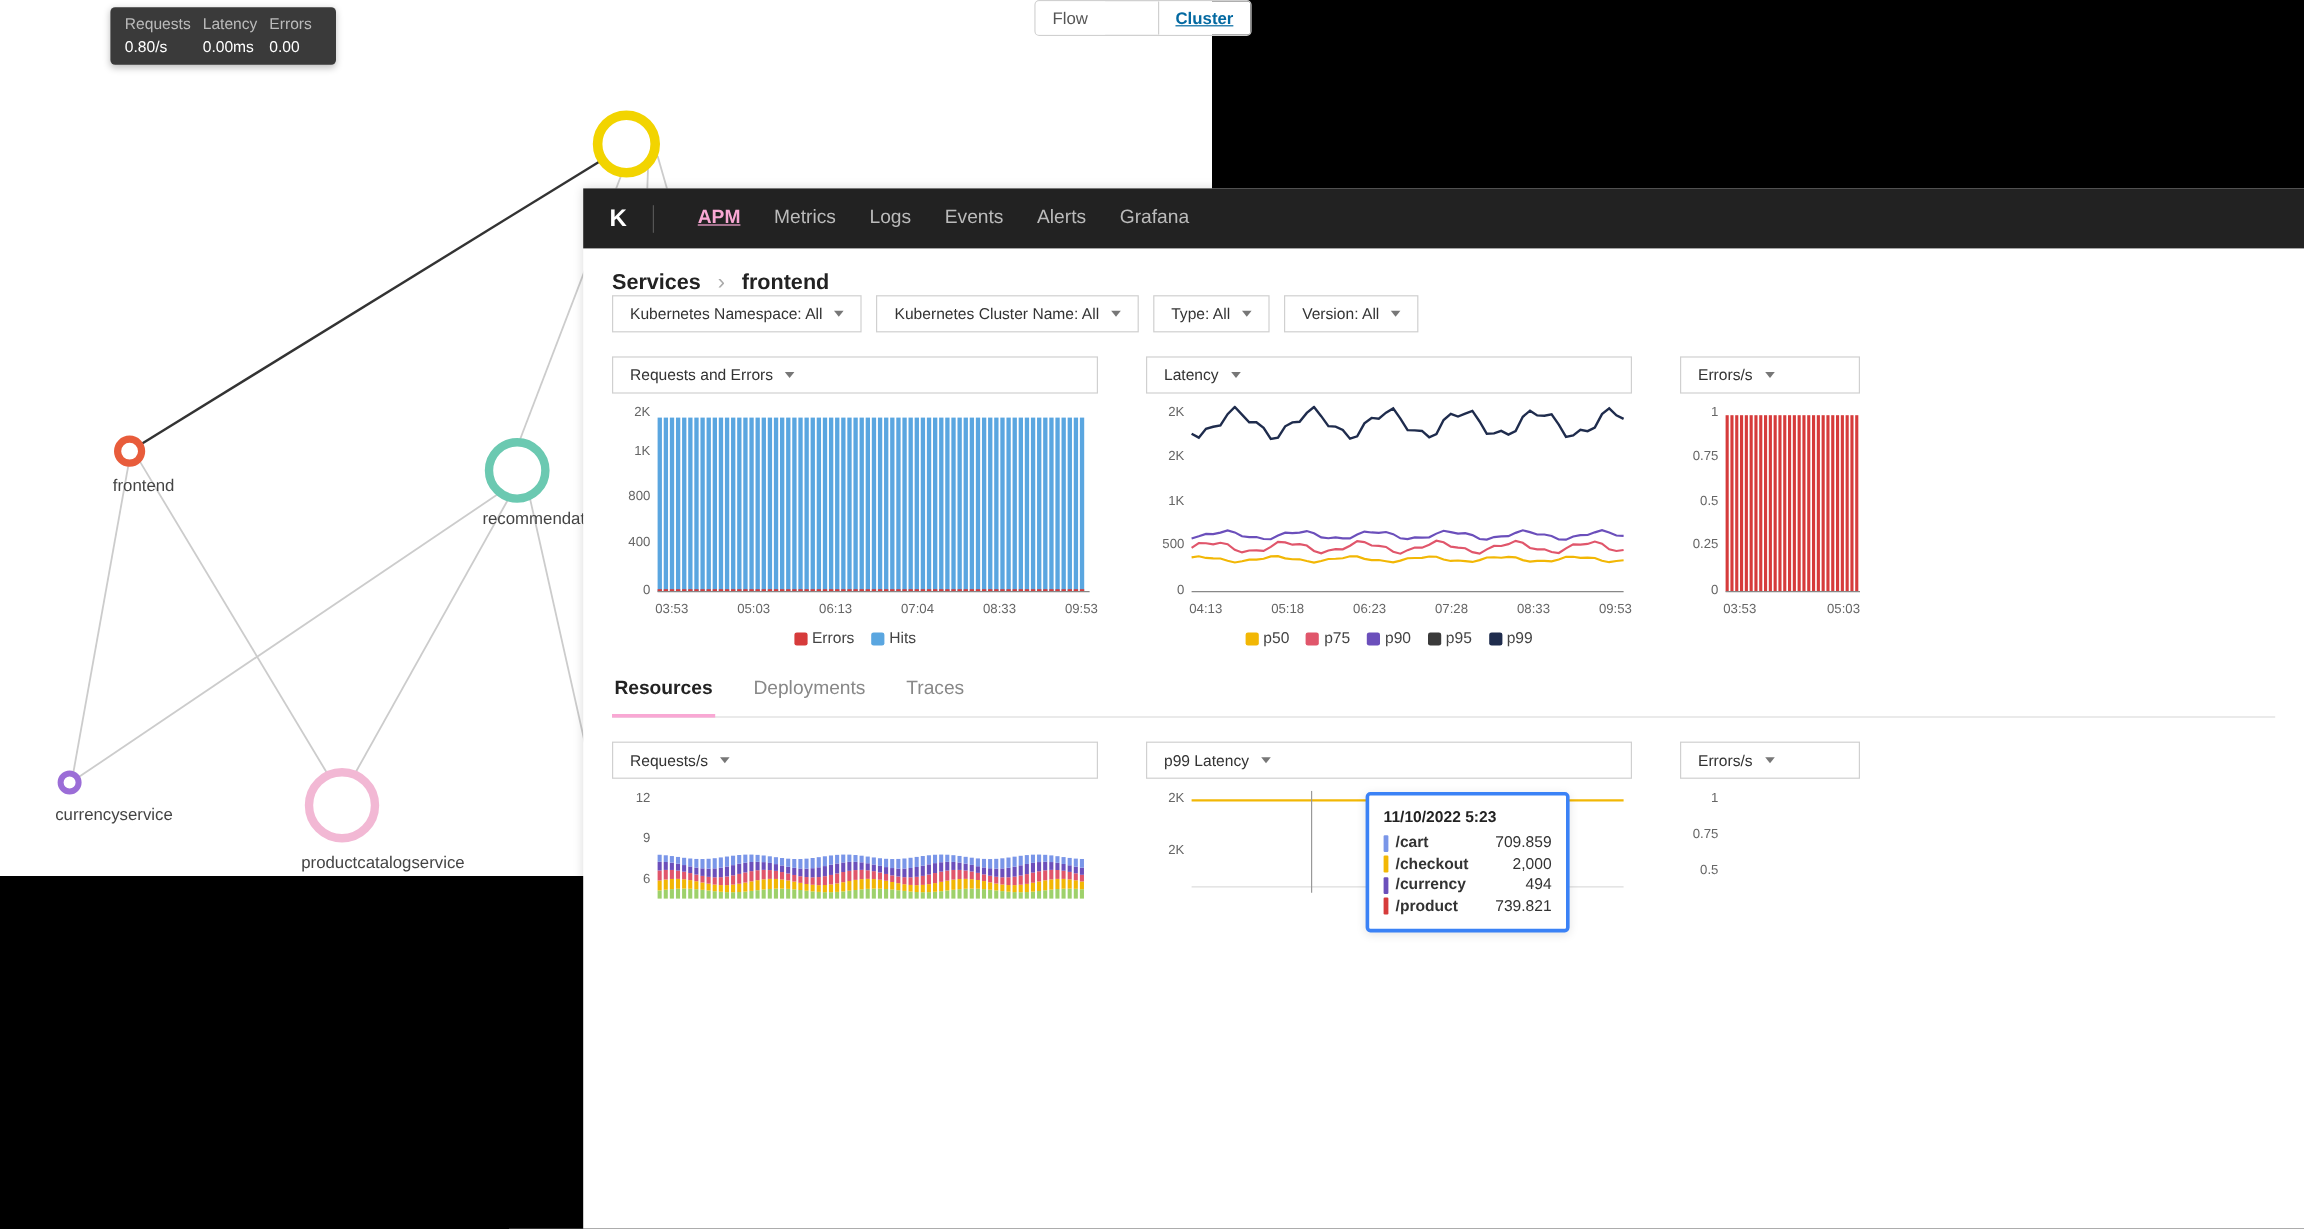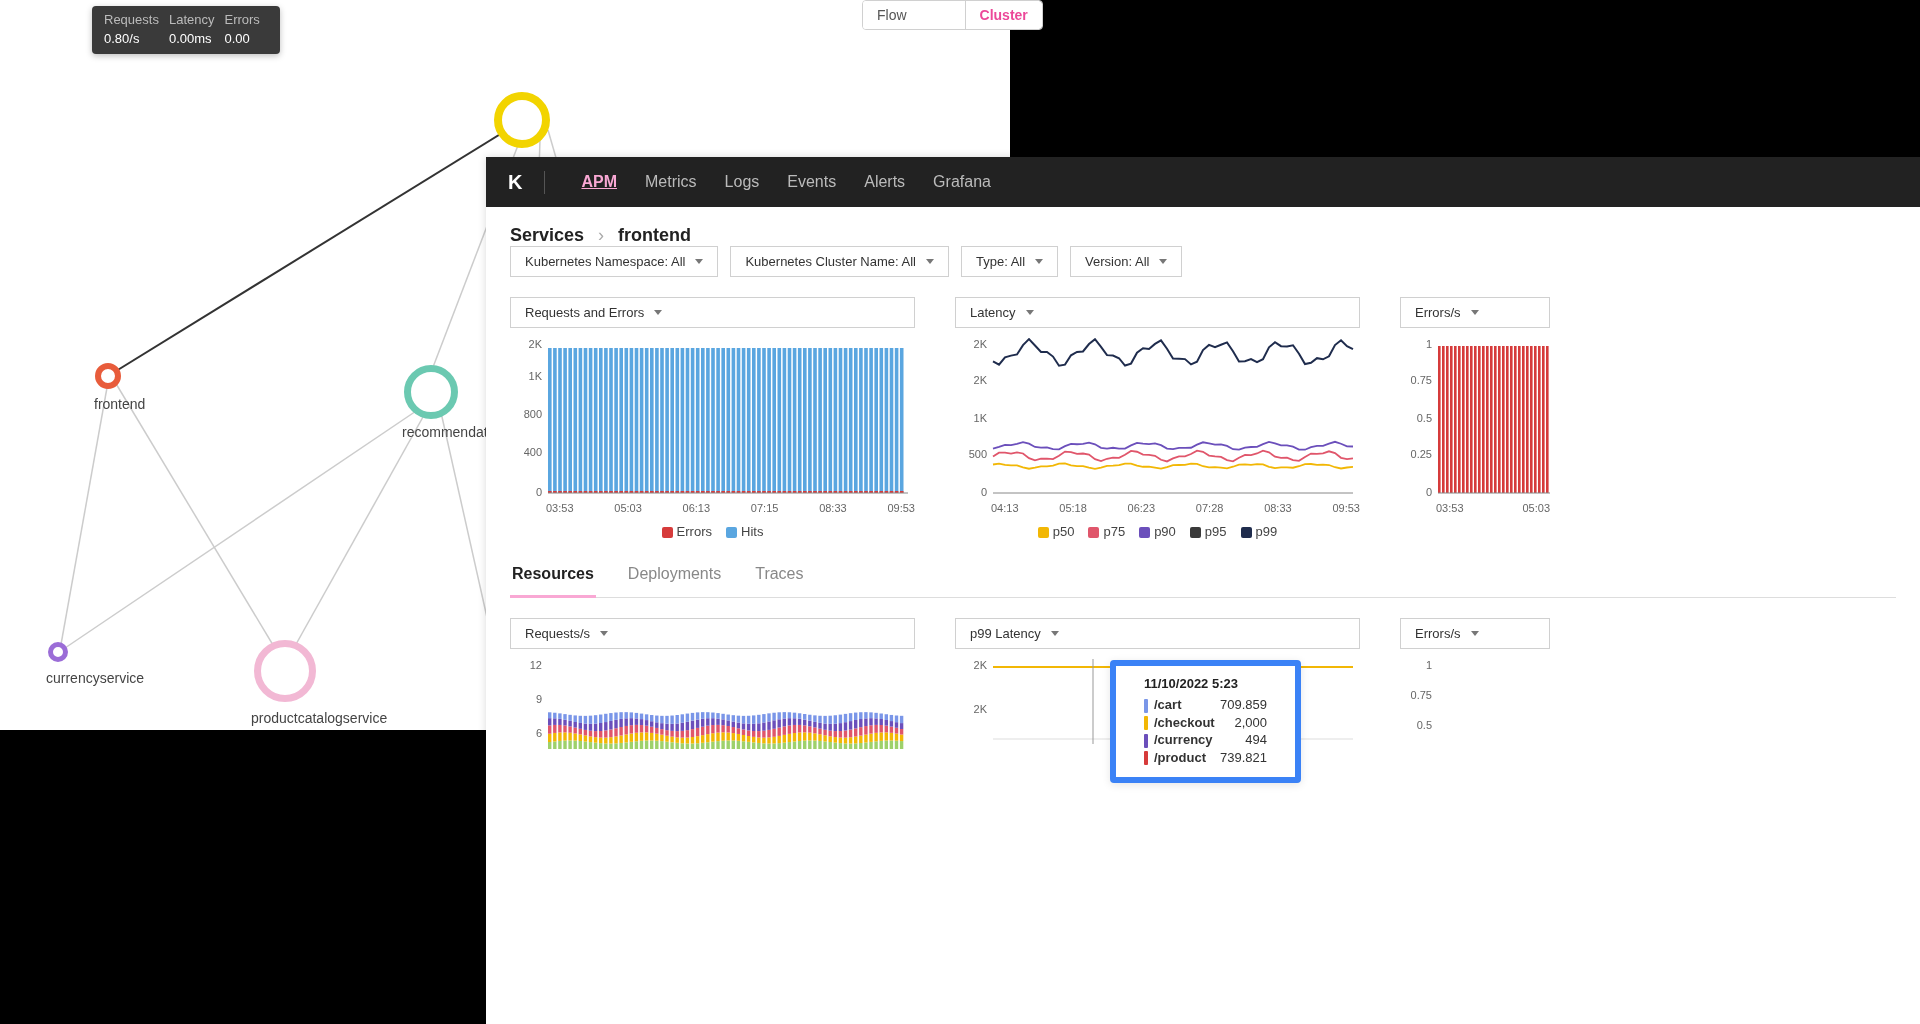--- a/index.html
+++ b/index.html
@@ -8,21 +8,21 @@
 .bg-panel { position: absolute; left: 0; top: 0; width: 1010px; height: 730px; background: #fff; }
 
 
 .tooltip-box { position: absolute; left: 92px; top: 6px; background: #3a3a3a; color: #ccc; border-radius: 4px; padding: 4px 10px 6px; font-size: 13px; box-shadow: 0 2px 6px rgba(0,0,0,.25); }
 .tooltip-box table th { font-weight: 400; color: #bbb; padding: 0 8px 2px 0; font-size: 13px; }
 .tooltip-box table td { color: #fff; padding: 0 8px 0 0; font-size: 13px; }
 
 
 .toggle { position: absolute; left: 862px; top: 0; display: flex; border: 1px solid #d0d0d0; border-radius: 4px; overflow: hidden; font-size: 14px; gap: 44px; }
 .toggle div { padding: 6px 14px; cursor: pointer; background: #fff; color: #555; }
-.toggle div.active { color: #ec4899; font-weight: 600; border-left: 1px solid #d0d0d0; }
+.toggle div.active { color: #0369a1; font-weight: 600; border-left: 1px solid #d0d0d0; text-decoration: underline; }
 
 
 .node { position: absolute; border-radius: 50%; background: #fff; }
 .node-label { position: absolute; font-size: 14px; color: #444; }
 
 
 .apm { position: absolute; left: 486px; top: 157px; width: 1434px; height: 867px; background: #fff; box-shadow: 0 0 8px rgba(0,0,0,.15); }
 .apm-nav { background: #222; height: 50px; display: flex; align-items: center; padding: 0 22px; gap: 28px; color: #bbb; font-size: 16px; }
 .apm-nav .logo { color: #fff; font-weight: 800; font-size: 20px; margin-right: 8px; border-right: 1px solid #555; padding-right: 22px; }
 .apm-nav .nav-item { cursor: pointer; }
@@ -45,21 +45,21 @@
 .chart-svg { display: block; }
 .y-ticks { position: absolute; left: 0; top: 0; font-size: 11px; color: #666; width: 32px; text-align: right; }
 .x-ticks { display: flex; font-size: 11px; color: #666; margin-top: 4px; padding-left: 36px; justify-content: space-between; }
 .legend { display: flex; justify-content: center; gap: 14px; margin-top: 10px; font-size: 13px; color: #444; }
 .legend .sw { width: 11px; height: 11px; display: inline-block; border-radius: 2px; vertical-align: middle; margin-right: 4px; }
 
 .tabs { display: flex; gap: 30px; border-bottom: 1px solid #ddd; margin: 18px 0 20px; font-size: 16px; color: #888; }
 .tabs .tab { padding: 8px 2px 12px; cursor: pointer; }
 .tabs .tab.active { color: #222; font-weight: 700; border-bottom: 3px solid #f9a8d4; margin-bottom: -1px; }
 
-.hover-tip { position: absolute; background: #fff; border: 6px solid #3b82f6; border-radius: 4px; padding: 10px 28px; font-size: 13px; box-shadow: 0 2px 8px rgba(0,0,0,.1); min-width: 170px; }
+.hover-tip { position: absolute; background: #fff; border: 3px solid #3b82f6; border-radius: 4px; padding: 10px 12px; font-size: 13px; box-shadow: 0 2px 8px rgba(0,0,0,.1); min-width: 170px; margin-left: 28px; }
 .hover-tip .tt-date { font-weight: 700; margin-bottom: 6px; color: #222; }
 .hover-tip .tt-row { display: flex; align-items: center; justify-content: space-between; gap: 14px; margin: 2px 0; color: #333; }
 .hover-tip .tt-bar { width: 4px; height: 14px; display: inline-block; vertical-align: middle; margin-right: 6px; border-radius: 1px; }
 </style>
 </head>
 <body>
 
 <div class="bg-panel"></div>
 
 <svg style="position:absolute;left:0;top:0;width:1010px;height:730px">
@@ -302,21 +302,21 @@
                 <rect x="346.79999999999995" y="153" width="3.6" height="2" fill="#d63b3b"></rect>
                 <rect x="351.9" y="10" width="3.6" height="145" fill="#5aa6e0"></rect>
                 <rect x="351.9" y="153" width="3.6" height="2" fill="#d63b3b"></rect>
                 <line x1="0" y1="155" x2="360" y2="155" stroke="#888"></line>
               </g>
           </svg>
           <div class="x-ticks">
             <span>03:53</span>
               <span>05:03</span>
               <span>06:13</span>
-              <span>07:15</span>
+              <span>07:04</span>
               <span>08:33</span>
               <span>09:53</span>
           </div>
           <div class="legend">
             <span><span class="sw" style="background:#d63b3b"></span><span>Errors</span></span>
             <span><span class="sw" style="background:#5aa6e0"></span><span>Hits</span></span>
           </div>
         </div>
       </div>
 

